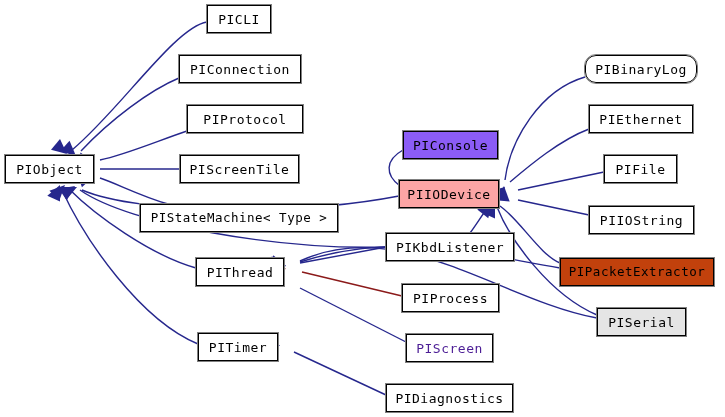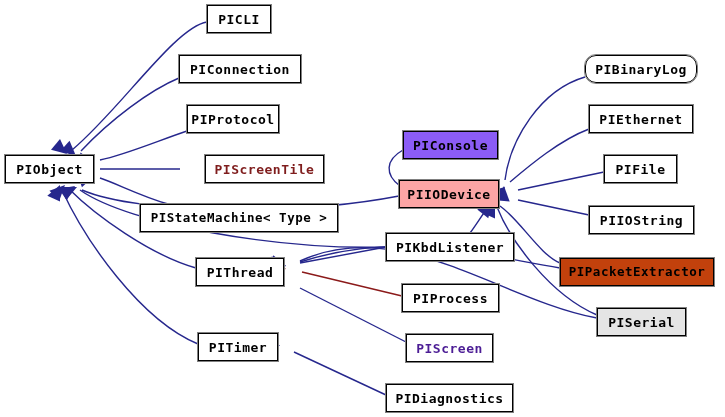--- a/index.html
+++ b/index.html
@@ -37,21 +37,20 @@
     color: #000000;
     font-size: 13px;
     letter-spacing: 0.5px;
     white-space: nowrap;
     z-index: 5;
   }
   .node-label {
     display: block;
     line-height: 1;
     padding: 0 2px;
-    font-weight: bold;
   }
 </style>
 </head>
 <body>
 
 <div id="diagram-root" style="background: rgb(255, 255, 255);">
 
   <svg id="edge-layer" width="725" height="417" viewBox="0 0 725 417" xmlns="http://www.w3.org/2000/svg">
       <path d="M207,22 C175,27 120,110 72,150" fill="none" stroke="#26278d" stroke-width="1.4"></path>
       <polygon points="0,0 15,-7 15,7" fill="#26278d" transform="translate(67,154) rotate(220)"></polygon>
@@ -104,24 +103,24 @@
   <div id="node-layer">
       <div class="node" style="left: 5px; top: 155px; width: 89px; height: 28px; border-color: rgb(0, 0, 0); outline-color: rgb(128, 128, 128); background: rgb(255, 255, 255); color: rgb(0, 0, 0);">
         <span class="node-label">PIObject</span>
       </div>
       <div class="node" style="left: 207px; top: 5px; width: 64px; height: 28px; border-color: rgb(0, 0, 0); outline-color: rgb(128, 128, 128); background: rgb(255, 255, 255); color: rgb(0, 0, 0);">
         <span class="node-label">PICLI</span>
       </div>
       <div class="node" style="left: 179px; top: 55px; width: 122px; height: 28px; border-color: rgb(0, 0, 0); outline-color: rgb(128, 128, 128); background: rgb(255, 255, 255); color: rgb(0, 0, 0);">
         <span class="node-label">PIConnection</span>
       </div>
-      <div class="node" style="left: 187px; top: 105px; width: 92px; height: 28px; border-color: rgb(0, 0, 0); outline-color: rgb(128, 128, 128); background: rgb(255, 255, 255); color: rgb(0, 0, 0);">
+      <div class="node" style="left: 187px; top: 105px; width: 116px; height: 28px; border-color: rgb(0, 0, 0); outline-color: rgb(128, 128, 128); background: rgb(255, 255, 255); color: rgb(0, 0, 0);">
         <span class="node-label">PIProtocol</span>
       </div>
-      <div class="node" style="left: 180px; top: 155px; width: 119px; height: 28px; border-color: rgb(0, 0, 0); outline-color: rgb(128, 128, 128); background: rgb(255, 255, 255); color: #7f1d1d; margin-left: 25px;">
+      <div class="node" style="left: 180px; top: 155px; width: 119px; height: 28px; border-color: rgb(0, 0, 0); outline-color: rgb(128, 128, 128); background: rgb(255, 255, 255); color: #000000;">
         <span class="node-label">PIScreenTile</span>
       </div>
       <div class="node" style="left: 140px; top: 204px; width: 198px; height: 28px; border-color: rgb(0, 0, 0); outline-color: rgb(128, 128, 128); background: rgb(255, 255, 255); color: rgb(0, 0, 0);">
         <span class="node-label" style="font-size: 12.5px;">PIStateMachine&lt; Type &gt;</span>
       </div>
       <div class="node" style="left: 196px; top: 258px; width: 88px; height: 28px; border-color: rgb(0, 0, 0); outline-color: rgb(128, 128, 128); background: rgb(255, 255, 255); color: rgb(0, 0, 0);">
         <span class="node-label">PIThread</span>
       </div>
       <div class="node" style="left: 198px; top: 333px; width: 80px; height: 28px; border-color: rgb(0, 0, 0); outline-color: rgb(128, 128, 128); background: rgb(255, 255, 255); color: rgb(0, 0, 0);">
         <span class="node-label">PITimer</span>

